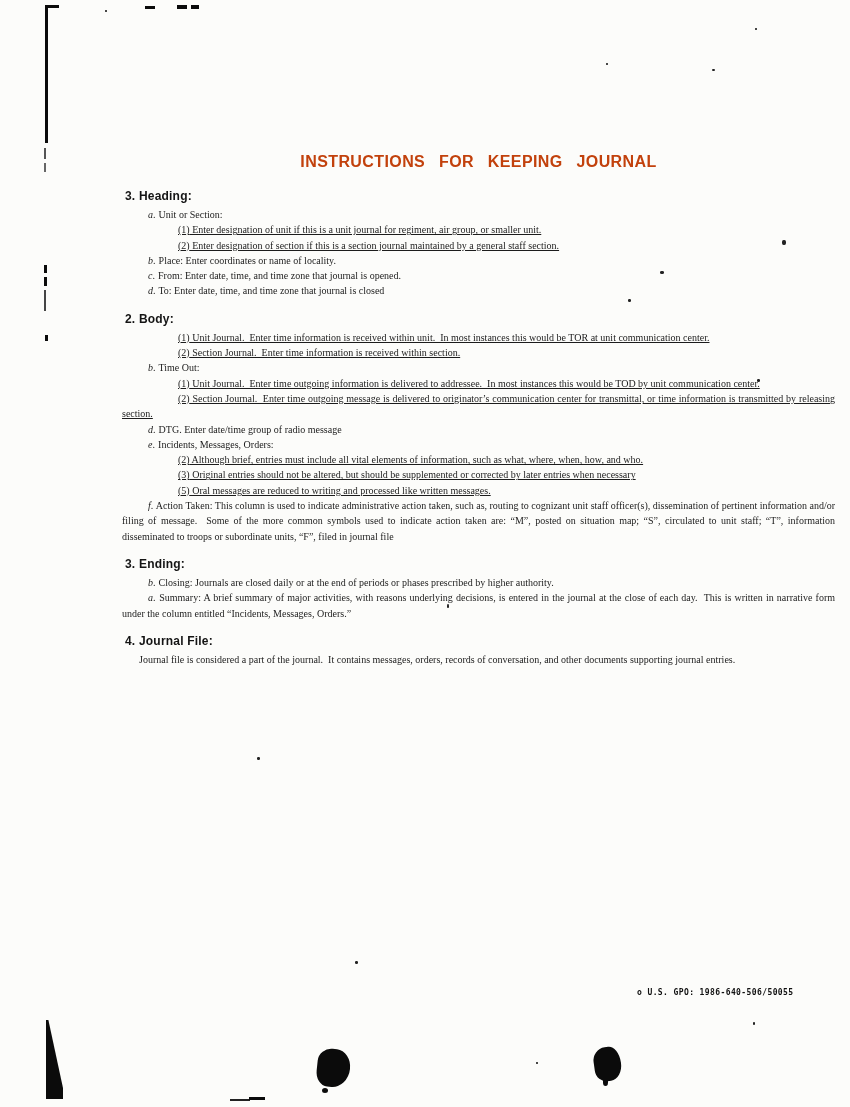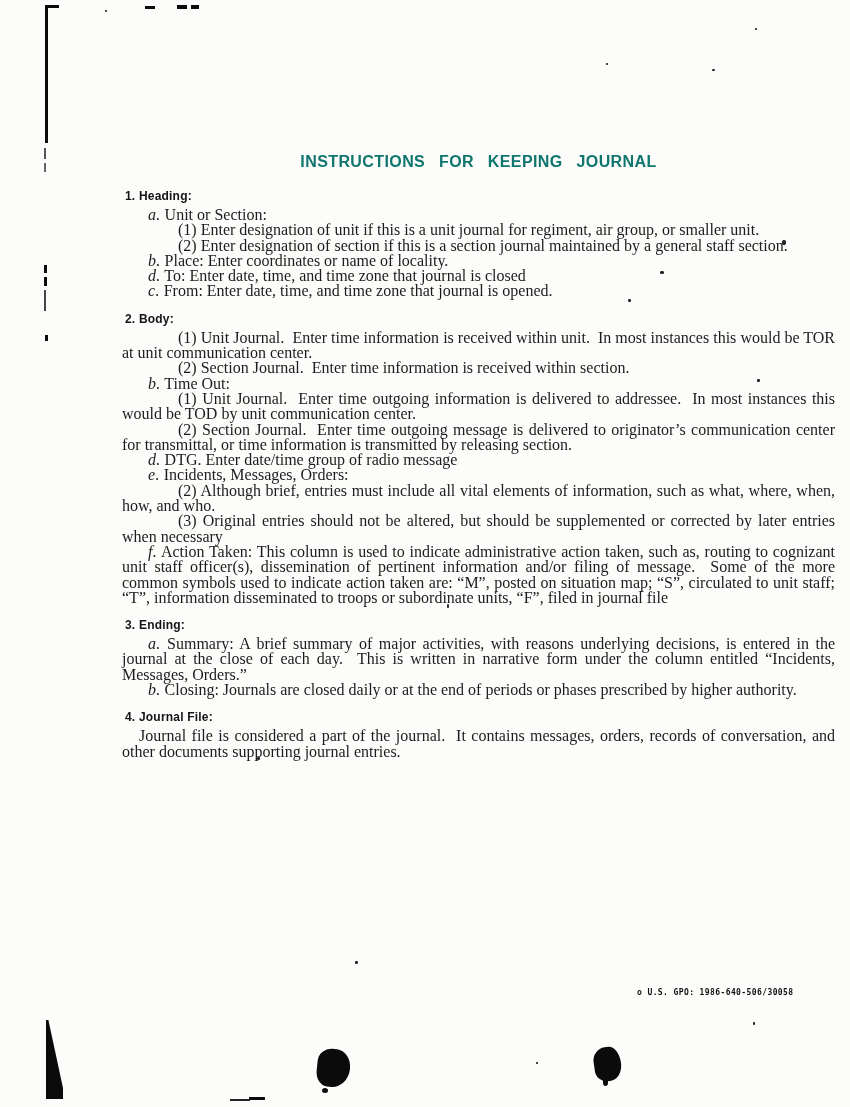--- a/index.html
+++ b/index.html
@@ -5,35 +5,35 @@
   html,body { margin:0; padding:0; background:#888; }
   .page {
     position:relative; width:850px; height:1107px; margin:0 auto;
     background:#fcfcfa; overflow:hidden;
     font-family:"Liberation Serif", serif; color:#1c1c1c;
   }
   .content { position:absolute; left:122px; top:153px; width:713px; }
   .title {
     font-family:"Liberation Sans", sans-serif; font-weight:bold;
     font-size:16px; line-height:18px; letter-spacing:0.4px; word-spacing:9px;
-    text-align:center; margin:0 0 18px 0; color:#0f766e;
+    text-align:center; margin:0 0 18px 0; color:#c2410c;
   }
   .sec-h {
     font-family:"Liberation Sans", sans-serif; font-weight:bold;
     font-size:12px; line-height:15px; letter-spacing:0.2px;
     margin:13px 0 3px 3px; color:#141414;
   }
   .sec:first-of-type .sec-h { margin-top:0; }
   .para {
-    margin:0; font-size:16px; line-height:15.3px;
+    margin:0; font-size:10px; line-height:15.3px;
     text-align:justify; color:#1c1c1c;
   }
   .lvl0 { text-indent:17px; }
   .lvl1 { text-indent:26px; }
-  .lvl2 { text-indent:56px; }
+  .lvl2 { text-indent:56px;text-decoration:underline; }
   .gap  { margin-top:0; }
   i.lead { font-style:italic; letter-spacing:0.3px; }
   .gpo-footer {
     position:absolute; left:637px; top:988px;
     font-family:"DejaVu Sans Mono", monospace; font-size:8px; font-weight:bold;
     letter-spacing:0.4px; color:#111; white-space:nowrap;
   }
   
   .art { position:absolute; background:#0b0b0b; }
   .art-topline   { left:45px; top:5px;   width:3px;  height:138px; }
@@ -63,54 +63,55 @@
 </style>
 </head>
 <body>
 
 <div class="page">
 
   <div class="content">
     <h1 class="title">INSTRUCTIONS FOR KEEPING JOURNAL</h1>
     <div id="doc-sections">
         <section class="sec">
-          <h2 class="sec-h">1. Heading:</h2>
+          <h2 class="sec-h">3. Heading:</h2>
           <p class="para lvl1"><i class="lead">a.</i> Unit or Section:</p>
           <p class="para lvl2"><span class="lead">(1)</span> Enter designation of unit if this is a unit journal for regiment, air group, or smaller unit.</p>
           <p class="para lvl2"><span class="lead">(2)</span> Enter designation of section if this is a section journal maintained by a general staff section.</p>
           <p class="para lvl1"><i class="lead">b.</i> Place: Enter coordinates or name of locality.</p>
+          <p class="para lvl1"><i class="lead">c.</i> From: Enter date, time, and time zone that journal is opened.</p>
           <p class="para lvl1"><i class="lead">d.</i> To: Enter date, time, and time zone that journal is closed</p>
-          <p class="para lvl1"><i class="lead">c.</i> From: Enter date, time, and time zone that journal is opened.</p>
         </section>
         <section class="sec">
           <h2 class="sec-h">2. Body:</h2>
           <p class="para lvl2"><span class="lead">(1)</span> Unit Journal.&nbsp; Enter time information is received within unit.&nbsp; In most instances this would be TOR at unit communication center.</p>
           <p class="para lvl2"><span class="lead">(2)</span> Section Journal.&nbsp; Enter time information is received within section.</p>
           <p class="para lvl1"><i class="lead">b.</i> Time Out:</p>
           <p class="para lvl2 gap"><span class="lead">(1)</span> Unit Journal.&nbsp; Enter time outgoing information is delivered to addressee.&nbsp; In most instances this would be TOD by unit communication center.</p>
           <p class="para lvl2"><span class="lead">(2)</span> Section Journal.&nbsp; Enter time outgoing message is delivered to originator’s communication center for transmittal, or time information is transmitted by releasing section.</p>
           <p class="para lvl1"><i class="lead">d.</i> DTG. Enter date/time group of radio message</p>
           <p class="para lvl1"><i class="lead">e.</i> Incidents, Messages, Orders:</p>
           <p class="para lvl2"><span class="lead">(2)</span> Although brief, entries must include all vital elements of information, such as what, where, when, how, and who.</p>
           <p class="para lvl2"><span class="lead">(3)</span> Original entries should not be altered, but should be supplemented or corrected by later entries when necessary</p>
+          <p class="para lvl2"><span class="lead">(5)</span> Oral messages are reduced to writing and processed like written messages.</p>
           <p class="para lvl1"><i class="lead">f.</i> Action Taken: This column is used to indicate administrative action taken, such as, routing to cognizant unit staff officer(s), dissemination of pertinent information and/or filing of message.&nbsp; Some of the more common symbols used to indicate action taken are: “M”, posted on situation map; “S”, circulated to unit staff; “T”, information disseminated to troops or subordinate units, “F”, filed in journal file</p>
         </section>
         <section class="sec">
           <h2 class="sec-h">3. Ending:</h2>
+          <p class="para lvl1"><i class="lead">b.</i> Closing: Journals are closed daily or at the end of periods or phases prescribed by higher authority.</p>
           <p class="para lvl1"><i class="lead">a.</i> Summary: A brief summary of major activities, with reasons underlying decisions, is entered in the journal at the close of each day.&nbsp; This is written in narrative form under the column entitled “Incidents, Messages, Orders.”</p>
-          <p class="para lvl1"><i class="lead">b.</i> Closing: Journals are closed daily or at the end of periods or phases prescribed by higher authority.</p>
         </section>
         <section class="sec">
           <h2 class="sec-h">4. Journal File:</h2>
           <p class="para lvl0">Journal file is considered a part of the journal.&nbsp; It contains messages, orders, records of conversation, and other documents supporting journal entries.</p>
         </section>
       </div>
   </div>
 
-  <div class="gpo-footer">o U.S. GPO: 1986-640-506/30058</div>
+  <div class="gpo-footer">o U.S. GPO: 1986-640-506/50055</div>
 
   <div class="art art-topline"></div>
   <div class="art art-tophook"></div>
   <div class="art art-seg1"></div>
   <div class="art art-seg2"></div>
   <div class="art art-dash1"></div>
   <div class="art art-dash2"></div>
   <div class="art art-dash3"></div>
   <div class="art art-tick1"></div>
   <div class="art art-tick2"></div>

